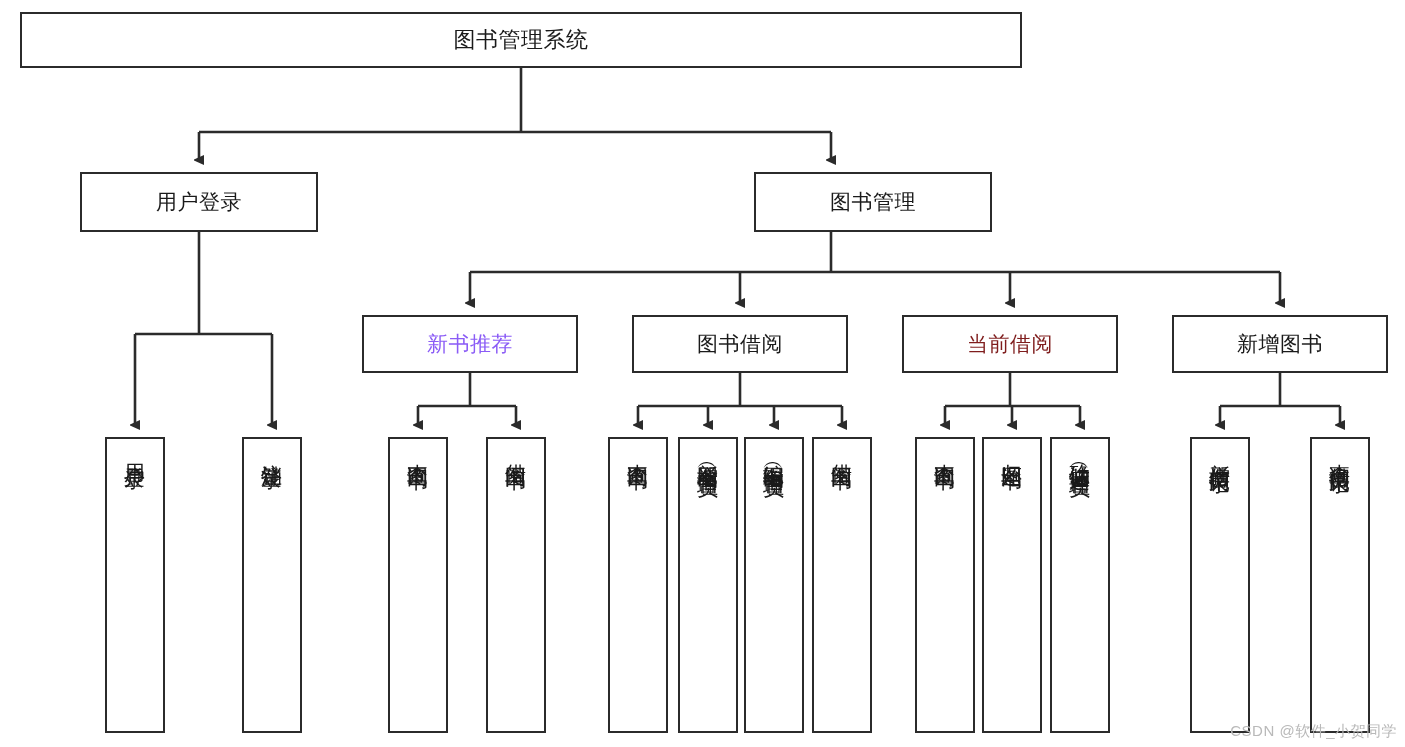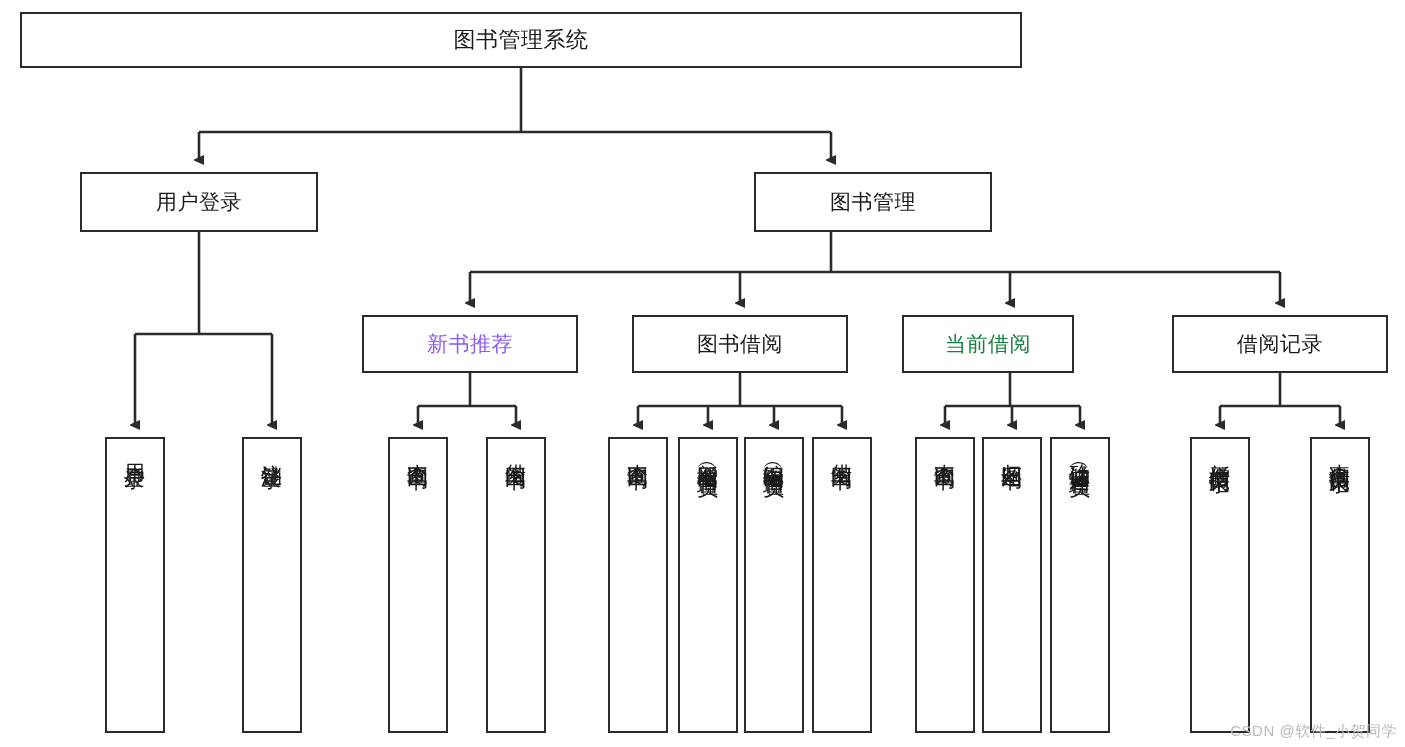--- a/index.html
+++ b/index.html
@@ -138,25 +138,25 @@
   <div class="node horiz" style="left: 710px; top: 172px; width: 238px; height: 60px; border-color: rgb(43, 43, 43); background: rgb(255, 255, 255); color: rgb(26, 26, 26); margin-left: 44px;">
     <span class="label">图书管理</span>
   </div>
 
   <div class="node horiz" style="left: 362px; top: 315px; width: 216px; height: 58px; border-color: rgb(43, 43, 43); background: rgb(255, 255, 255); color: #8b5cf6;">
     <span class="label">新书推荐</span>
   </div>
   <div class="node horiz" style="left: 632px; top: 315px; width: 216px; height: 58px; border-color: rgb(43, 43, 43); background: rgb(255, 255, 255); color: rgb(26, 26, 26);">
     <span class="label">图书借阅</span>
   </div>
-  <div class="node horiz" style="left: 902px; top: 315px; width: 172px; height: 58px; border-color: rgb(43, 43, 43); background: rgb(255, 255, 255); color: #15803d;">
+  <div class="node horiz" style="left: 902px; top: 315px; width: 216px; height: 58px; border-color: rgb(43, 43, 43); background: rgb(255, 255, 255); color: #7f1d1d;">
     <span class="label">当前借阅</span>
   </div>
   <div class="node horiz" style="left: 1172px; top: 315px; width: 216px; height: 58px; border-color: rgb(43, 43, 43); background: rgb(255, 255, 255); color: rgb(26, 26, 26);">
-    <span class="label">借阅记录</span>
+    <span class="label">新增图书</span>
   </div>
 
   <div class="node vert" style="left: 105px; top: 437px; width: 60px; height: 296px; border-color: rgb(43, 43, 43); background: rgb(255, 255, 255); color: rgb(26, 26, 26);">
     <span class="label">用户登录</span>
   </div>
   <div class="node vert" style="left: 242px; top: 437px; width: 60px; height: 296px; border-color: rgb(43, 43, 43); background: rgb(255, 255, 255); color: rgb(26, 26, 26);">
     <span class="label">注销登录</span>
   </div>
   <div class="node vert" style="left: 388px; top: 437px; width: 60px; height: 296px; border-color: rgb(43, 43, 43); background: rgb(255, 255, 255); color: rgb(26, 26, 26);">
     <span class="label">查询图书</span>

